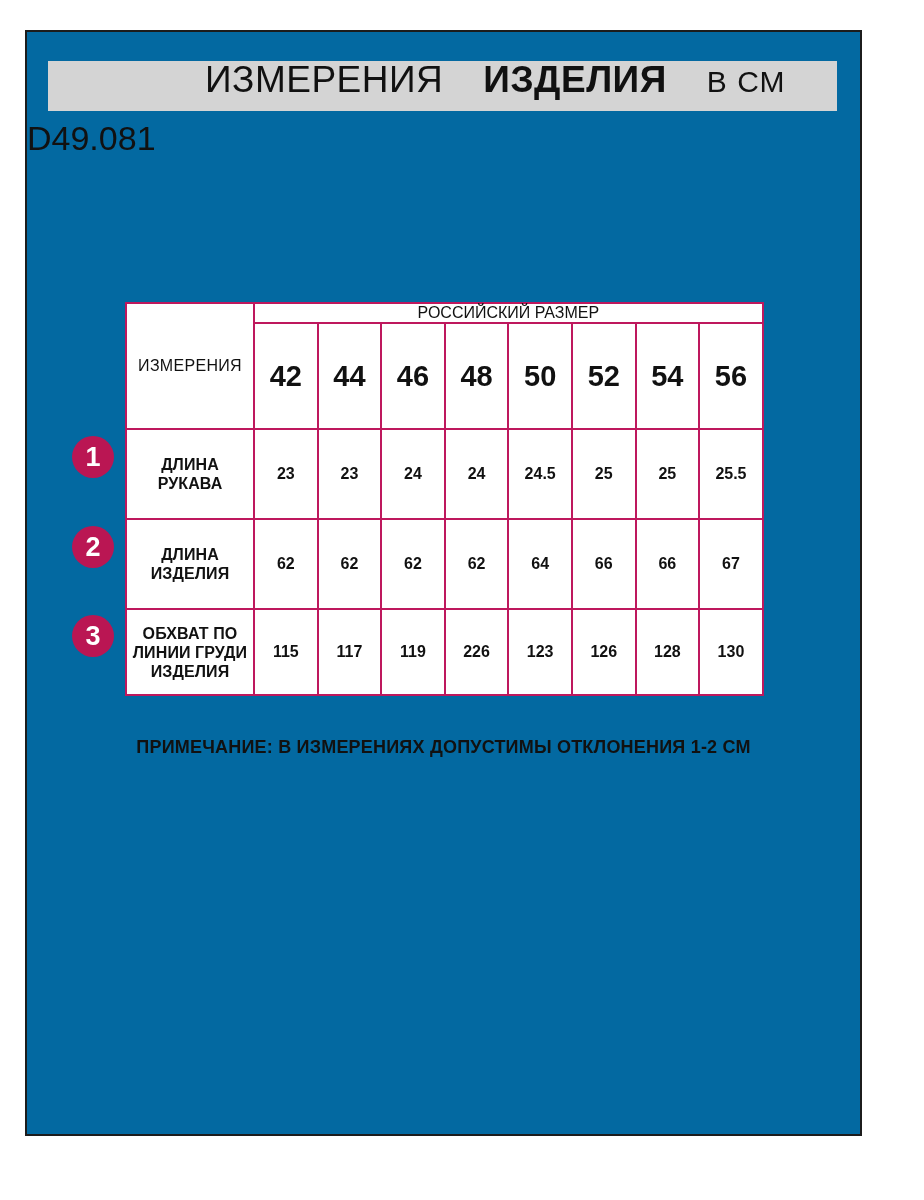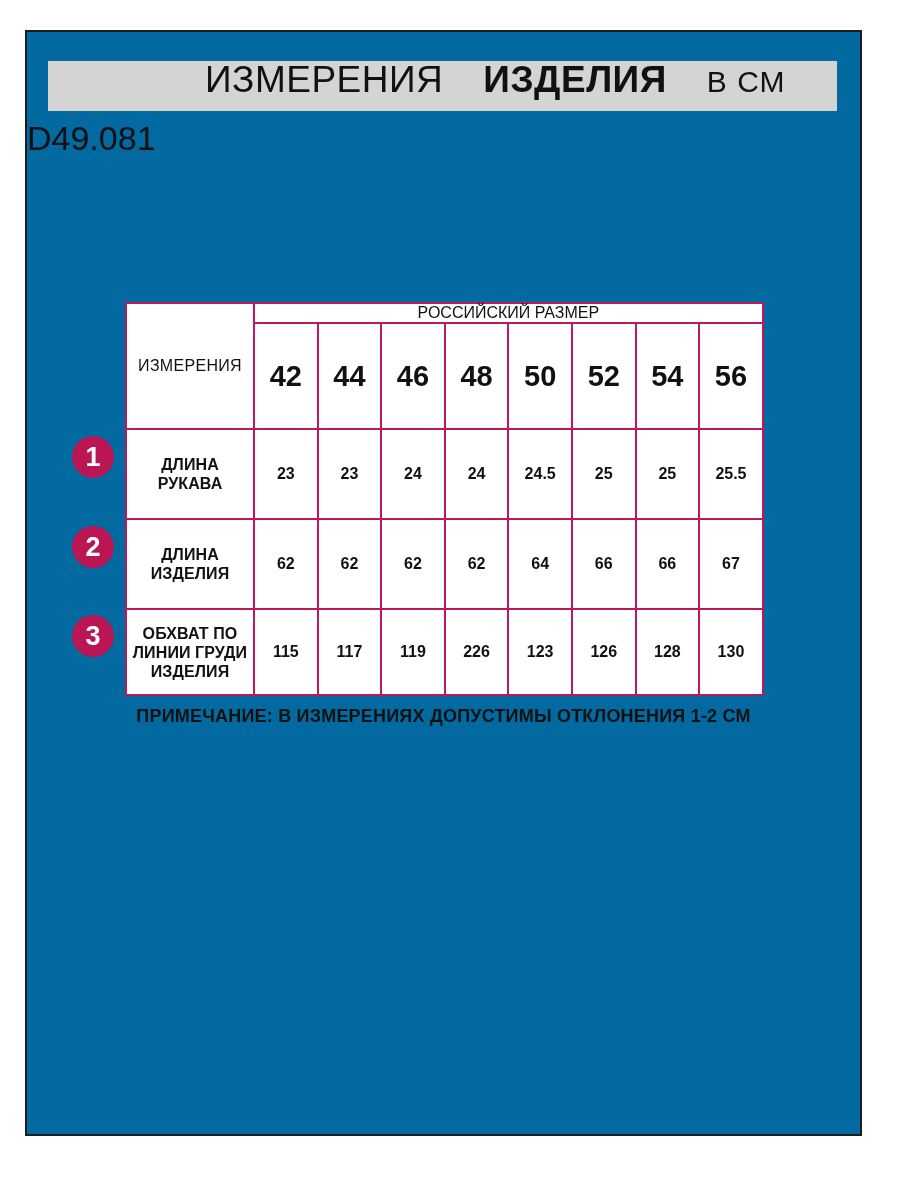--- a/index.html
+++ b/index.html
@@ -38,21 +38,21 @@
   td.cell-label { font-size:14px; line-height:19px; white-space:pre-line; letter-spacing:0.1px; }
 
   
   .badge { position:absolute; left:45px; width:42px; height:42px; border-radius:50%;
            background:#ba1653; color:#ffffff; font-size:27px; font-weight:700;
            display:flex; align-items:center; justify-content:center; }
   .badge-1 { top:404px; }
   .badge-2 { top:494px; }
   .badge-3 { top:583px; }
 
-  .note { position:absolute; left:0; top:672px; width:833px; text-align:center;
+  .note { position:absolute; left:0; top:703px; width:833px; text-align:center;
           font-size:18px; font-weight:700; line-height:24px; letter-spacing:0.2px; }
 </style>
 </head>
 <body>
 
 <div class="page">
   <div class="frame">
 
     <div class="title-bar" style="background: rgb(212, 212, 212);">
       <span class="title-main">ИЗМЕРЕНИЯ</span>

